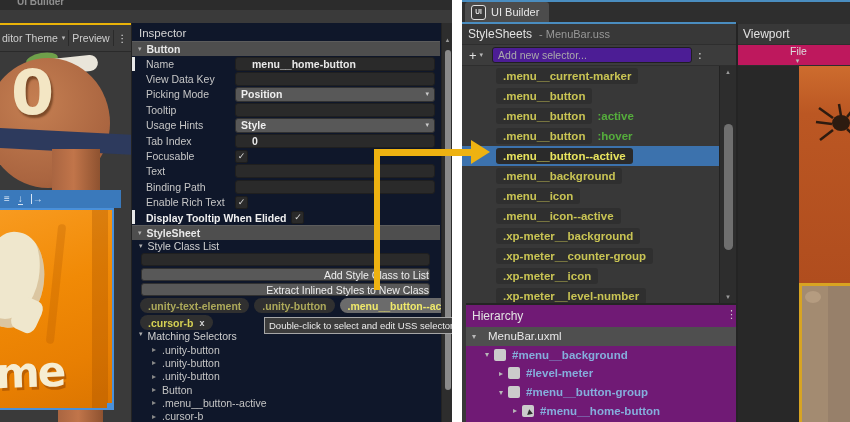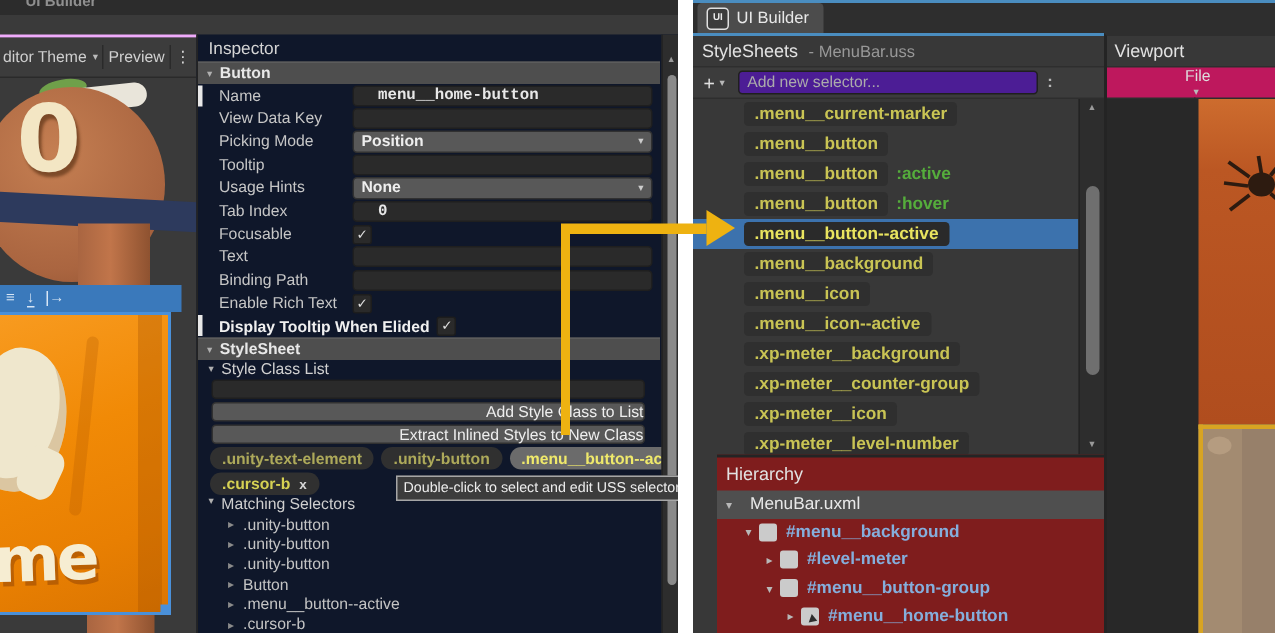--- a/index.html
+++ b/index.html
@@ -6,21 +6,21 @@
   #root{position:relative;width:850px;height:422px;background:#ffffff;overflow:hidden;
         font-family:"Liberation Sans","DejaVu Sans",sans-serif;color:#ccc;
         -webkit-font-smoothing:antialiased;}
   .abs{position:absolute;}
   
   #left-shot{left:0;top:0;width:452px;height:422px;background:#383838;overflow:hidden;}
   .top-strip{left:0;top:0;width:452px;height:10px;background:#2c2c2c;overflow:hidden;}
   .top-strip span{position:absolute;left:17px;top:-4px;font-size:10px;color:#8f8f8f;font-weight:bold;}
   .mid-strip{left:0;top:10px;width:452px;height:13px;background:#3a3a3a;}
   
-  #game-panel{left:0;top:23px;width:131px;height:399px;background:#3a3a3a;border-top:2px solid #f0abfc;overflow:hidden;box-sizing:border-box;}
+  #game-panel{left:0;top:23px;width:131px;height:399px;background:#3a3a3a;border-top:2px solid #eab308;overflow:hidden;box-sizing:border-box;}
   .g-toolbar{position:absolute;left:0;top:0;width:131px;height:26px;background:#3c3c3c;border-bottom:1px solid #2a2a2a;display:flex;align-items:center;font-size:10.5px;color:#cfcfcf;}
   .g-toolbar .sep{width:1px;height:16px;background:#2a2a2a;margin:0 3px;flex:none;}
   .g-toolbar .caret{font-size:7px;color:#bbb;margin-left:4px;}
   .g-canvas{position:absolute;left:0;top:27px;width:131px;height:372px;background:#3a3a3a;overflow:hidden;}
   .leaf{position:absolute;left:26px;top:1px;width:32px;height:13px;background:#6fa04a;border-radius:50%;transform:rotate(-10deg);}
   .snow{position:absolute;left:44px;top:5px;width:54px;height:16px;background:#e9e5da;border-radius:8px;transform:rotate(-6deg);}
   .medallion{position:absolute;left:-14px;top:6px;width:124px;height:130px;border-radius:50%;
     background:radial-gradient(circle at 40% 35%,#c57f52,#aa6540 68%,#8f5130 100%);}
   .band{position:absolute;left:-16px;top:79px;width:150px;height:20px;background:#2d3a5d;transform:rotate(3deg);}
   .zero{position:absolute;left:11px;top:4px;font-size:62px;font-weight:bold;color:#f3e6c4;
@@ -46,21 +46,21 @@
   .insp-title{position:absolute;left:7px;top:4px;font-size:11.5px;color:#d4d4d4;}
   .sec-head{position:absolute;left:0;width:308px;height:14px;background:#4e4e4e;border-top:1px solid #5c5c5c;display:flex;align-items:center;color:#e8e8e8;}
   .sec-head .tri{font-size:7px;color:#b0b0b0;margin:0 5px 0 6px;}
   #sec-button{top:18px;font-weight:bold;}
   #sec-stylesheet{top:202px;font-weight:bold;}
   #fields{position:absolute;left:1px;top:33px;width:308px;}
   .irow{display:flex;align-items:center;height:15.4px;padding-left:13px;}
   .flabel{width:89px;flex:none;color:#c6c6c6;white-space:nowrap;overflow:hidden;}
   .flabel.wide{width:auto;margin-right:5px;color:#f0f0f0;font-weight:bold;}
   .finput{flex:1;margin-right:6px;height:12px;background:#2a2a2a;border:1px solid #1f1f1f;border-radius:3px;color:#e8e8e8;
-    font-size:10.5px;font-weight:bold;padding:0 16px;font-family:Liberation Mono, monospace;outline:none;min-width:0;}
+    font-size:10.5px;font-weight:bold;padding:0 16px;font-family:Liberation Sans, sans-serif;outline:none;min-width:0;}
   .fdrop{flex:1;margin-right:6px;height:13px;background:#585858;border:1px solid #313131;border-radius:3px;color:#eee;
     display:flex;align-items:center;padding:0 5px;font-weight:bold;}
   .fdrop .dcaret{margin-left:auto;font-size:7px;color:#ccc;}
   .fcheck{width:11px;height:11px;flex:none;background:#2a2a2a;border:1px solid #1d1d1d;border-radius:2px;color:#ddd;
     font-size:9px;line-height:10px;text-align:center;}
   .marker{position:absolute;left:0;width:2.5px;background:#e8e8e8;}
   .scl-row{position:absolute;left:2px;top:217px;display:flex;align-items:center;color:#d0d0d0;}
   .scl-row .tri{font-size:7px;color:#b0b0b0;margin:0 5px;}
   .empty-input{position:absolute;left:9px;top:230px;width:287px;height:11px;background:#2a2a2a;border:1px solid #1f1f1f;border-radius:3px;}
   .gbtn{position:absolute;left:9px;width:289px;height:13px;background:#585858;border:1px solid #313131;border-radius:3px;
@@ -107,21 +107,21 @@
   .add-input::placeholder{color:#ababab;}
   .colon{margin-left:6px;color:#b8b8b8;font-weight:bold;font-size:11px;}
   #ss-list{position:absolute;left:0;top:42px;width:257px;}
   .srow{height:20px;display:flex;align-items:center;padding-left:34px;box-sizing:border-box;}
   .srow .chip{background:#2f2f2f;border-radius:3px;padding:2px 7px;font-size:11.5px;font-weight:bold;color:#c9c454;white-space:nowrap;}
   .srow .pseudo{margin-left:5px;font-size:11.5px;font-weight:bold;color:#55ad3c;}
   .srow.selected{background:#3c72ad;}
   .srow.selected .chip{background:#2a2a2a;color:#e9e45f;}
   #ss-scroll{position:absolute;left:257px;top:42px;width:17px;height:237px;}
   #ss-thumb{left:4px;top:58px;width:9px;height:126px;background:#6f6f6f;border-radius:5px;}
-  #hier-panel{left:16px;top:303px;width:274px;height:119px;background:#7f1d1d;border-top:2px solid #242424;box-sizing:border-box;overflow:hidden;}
+  #hier-panel{left:4px;top:303px;width:274px;height:119px;background:#701a75;border-top:2px solid #242424;box-sizing:border-box;overflow:hidden;}
   .hier-title{position:absolute;left:6px;top:4px;font-size:12px;color:#e2e2e2;}
   .hier-kebab{position:absolute;left:260px;top:3px;color:#d0d0d0;font-size:11px;}
   #hier-rows{position:absolute;left:0;top:22px;width:274px;}
   .hrow{height:18.6px;display:flex;align-items:center;font-size:11.5px;color:#c8c8c8;}
   .hrow .tri{font-size:8px;color:#b8b8b8;flex:none;}
   .hrow.file{background:#4f4f4f;color:#e8e8e8;}
   .hrow.file .tri{margin-left:6px;}
   .hrow.file .hlabel{margin-left:12px;}
   .hlabel-el{color:#85aedc;font-weight:bold;}
   .hicon{width:12px;height:12px;background:#cbcbcb;border-radius:2px;margin:0 6px 0 5px;flex:none;position:relative;}
@@ -217,21 +217,21 @@
             <span class="dcaret">▾</span>
           </div>
         </div>
         <div class="irow">
           <span class="flabel">Tooltip</span>
           <input class="finput" value="" style="">
         </div>
         <div class="irow">
           <span class="flabel">Usage Hints</span>
           <div class="fdrop">
-            <span>None</span>
+            <span>Style</span>
             <span class="dcaret">▾</span>
           </div>
         </div>
         <div class="irow">
           <span class="flabel">Tab Index</span>
           <input class="finput" value="0" style="">
         </div>
         <div class="irow">
           <span class="flabel">Focusable</span>
           <span class="fcheck">✓</span>

